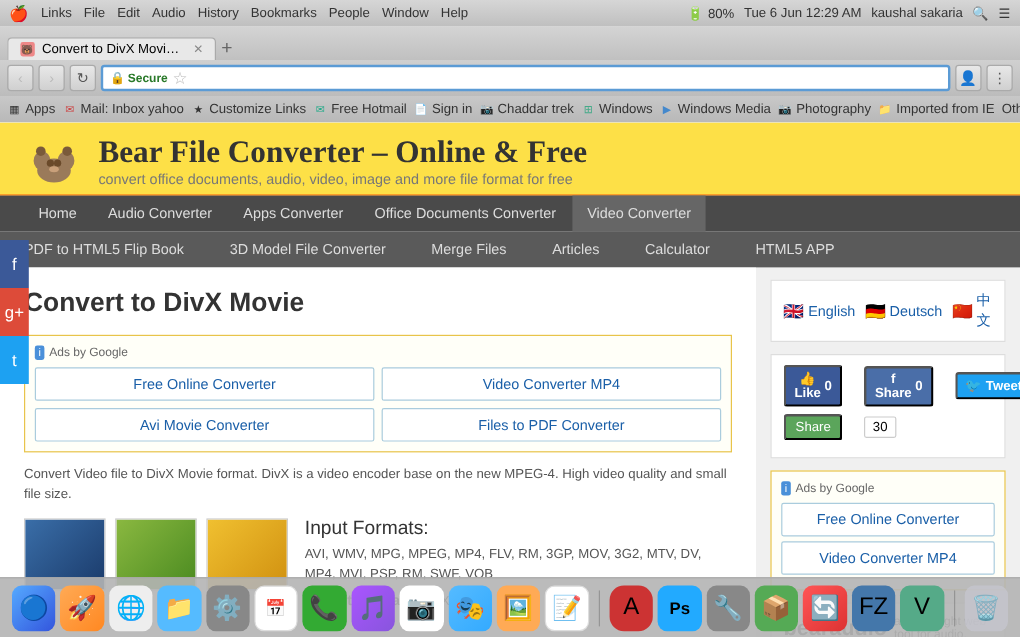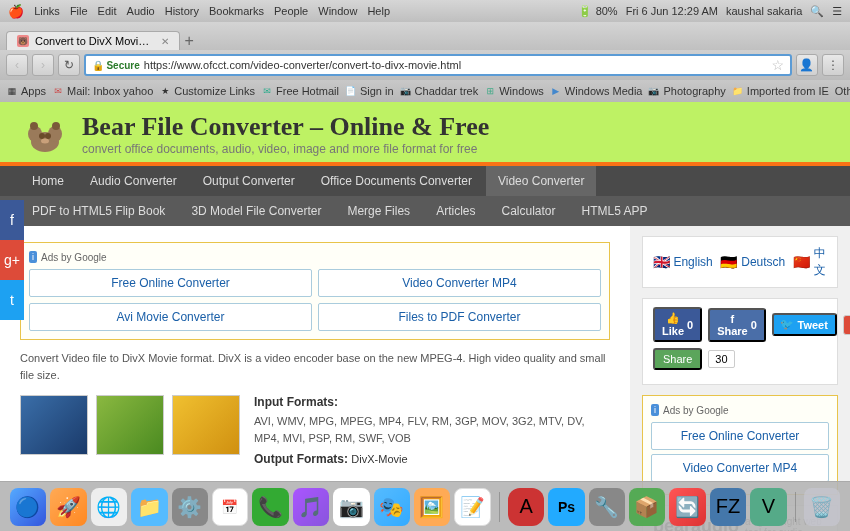--- a/index.html
+++ b/index.html
@@ -100,26 +100,26 @@
 
     
     .site-content {
       background: #f0f0f0;
       height: calc(531px - 22px - 28px - 28px - 22px);
       overflow: hidden;
     }
 
     
     .site-header {
-      background: #bef264;
+      background: #fde047;
       padding: 10px 20px 6px 20px;
       display: flex;
       align-items: center;
       gap: 12px;
-      border-bottom: 4px solid #f97316;
+      border-bottom: 1px solid #f97316;
     }
     .bear-logo { width: 50px; height: 40px; }
     .site-title-area { }
     .site-title { font-size: 26px; font-weight: bold; color: #333; font-family: Georgia, serif; }
     .site-subtitle { font-size: 12px; color: #777; }
 
     
     .nav-primary {
       background: #4a4a4a;
       padding: 0 20px;
@@ -131,23 +131,23 @@
       color: #ddd;
       padding: 8px 12px;
       font-size: 12px;
       cursor: pointer;
       white-space: nowrap;
     }
     .nav-item.active { background: #666; }
 
     .nav-secondary {
       background: #5a5a5a;
-      padding: 0 20px;
-      display: flex;
-      gap: 2px;
+      padding: 0 8px;
+      display: flex;
+      gap: 14px;
     }
 
     
     .main-layout {
       display: flex;
       gap: 0;
       padding: 0;
       background: #f0f0f0;
     }
 
@@ -222,21 +222,21 @@
       display: flex;
       align-items: center;
       justify-content: center;
       background: #ddd;
     }
     .thumb-img-blue { width: 100%; height: 100%; background: linear-gradient(135deg, #3a6ea8, #1a3a6a); }
     .thumb-img-green { width: 100%; height: 100%; background: linear-gradient(135deg, #8ab840, #4a8a20); }
     .thumb-img-yellow { width: 100%; height: 100%; background: linear-gradient(135deg, #f0c030, #d09010); }
 
     .format-info { flex: 1; }
-    .format-title { font-size: 12px; font-weight: bold; color: #333; margin-bottom: 4px; }
+    .format-title { font-size: 16px; font-weight: normal; color: #333; margin-bottom: 4px; }
     .format-text { font-size: 11px; color: #555; line-height: 1.5; }
     .output-formats { font-size: 12px; font-weight: bold; color: #333; margin-top: 6px; }
 
     
     .sidebar {
       width: 220px;
       padding: 10px 12px;
       flex-shrink: 0;
     }
 
@@ -251,21 +251,21 @@
     }
     .lang-item { font-size: 12px; color: #1a5fa8; cursor: pointer; display: flex; align-items: center; gap: 3px; }
     .flag { font-size: 14px; }
 
     .social-bar {
       border: 1px solid #ddd;
       background: white;
       padding: 8px 10px;
       margin-bottom: 10px;
     }
-    .social-row { display: flex; gap: 6px; align-items: center; margin-bottom: 6px; }
+    .social-row { display: flex; gap: 18px; align-items: center; margin-bottom: 6px; }
     .social-btn {
       display: flex; align-items: center; gap: 3px;
       padding: 3px 7px;
       font-size: 11px;
       border-radius: 3px;
       cursor: pointer;
       font-weight: bold;
     }
     .fb-btn { background: #3b5998; color: white; }
     .share-fb-btn { background: #4a6ea8; color: white; }
@@ -368,21 +368,21 @@
     <span>Edit</span>
     <span>Audio</span>
     <span>History</span>
     <span>Bookmarks</span>
     <span>People</span>
     <span>Window</span>
     <span>Help</span>
   </div>
   <div class="mac-topbar-right">
     <span>🔋 <span>80%</span></span>
-    <span>Fri 6 Jun  12:29 AM</span>
+    <span>Tue 6 Jun  12:29 AM</span>
     <span>kaushal sakaria</span>
     <span>🔍</span>
     <span>☰</span>
   </div>
 </div>
 
 <div class="browser-chrome">
   <div class="browser-tabs">
     <div class="browser-tab">
       <span class="tab-favicon">🐻</span>
@@ -395,21 +395,20 @@
 
 <div class="browser-toolbar">
   <button class="nav-btn disabled">‹</button>
   <button class="nav-btn disabled">›</button>
   <button class="nav-btn">↻</button>
   <div class="address-bar-wrap">
     <span class="secure-badge">
       <span class="lock-icon">🔒</span>
       <span>Secure</span>
     </span>
-    <span class="address-text">https://www.ofcct.com/video-converter/convert-to-divx-movie.html</span>
     <span class="star-btn">☆</span>
   </div>
   <div class="toolbar-right">
     <button class="nav-btn">👤</button>
     <button class="nav-btn">⋮</button>
   </div>
 </div>
 
 <div class="bookmarks-bar">
   <span class="bookmark-item">
@@ -472,37 +471,38 @@
     </svg>
     <div class="site-title-area">
       <div class="site-title">Bear File Converter – Online &amp; Free</div>
       <div class="site-subtitle">convert office documents, audio, video, image and more file format for free</div>
     </div>
   </div>
 
   <div class="nav-primary">
     <div class="nav-item">Home</div>
     <div class="nav-item">Audio Converter</div>
-    <div class="nav-item">Output Converter</div>
+    <div class="nav-item">Apps Converter</div>
     <div class="nav-item">Office Documents Converter</div>
     <div class="nav-item active">Video Converter</div>
   </div>
 
   <div class="nav-secondary">
     <div class="nav-item">PDF to HTML5 Flip Book</div>
     <div class="nav-item">3D Model File Converter</div>
     <div class="nav-item">Merge Files</div>
     <div class="nav-item">Articles</div>
     <div class="nav-item">Calculator</div>
     <div class="nav-item">HTML5 APP</div>
   </div>
 
   <div class="main-layout">
 
     <div class="main-content">
+      <div class="page-title">Convert to DivX Movie</div>
 
       <div class="ads-box">
         <div class="ads-label">
           <span class="ads-label-icon">i</span>
           <span>Ads by Google</span>
         </div>
         <div class="ads-grid">
           <button class="ad-btn">Free Online Converter</button>
           <button class="ad-btn">Video Converter MP4</button>
           <button class="ad-btn">Avi Movie Converter</button>

